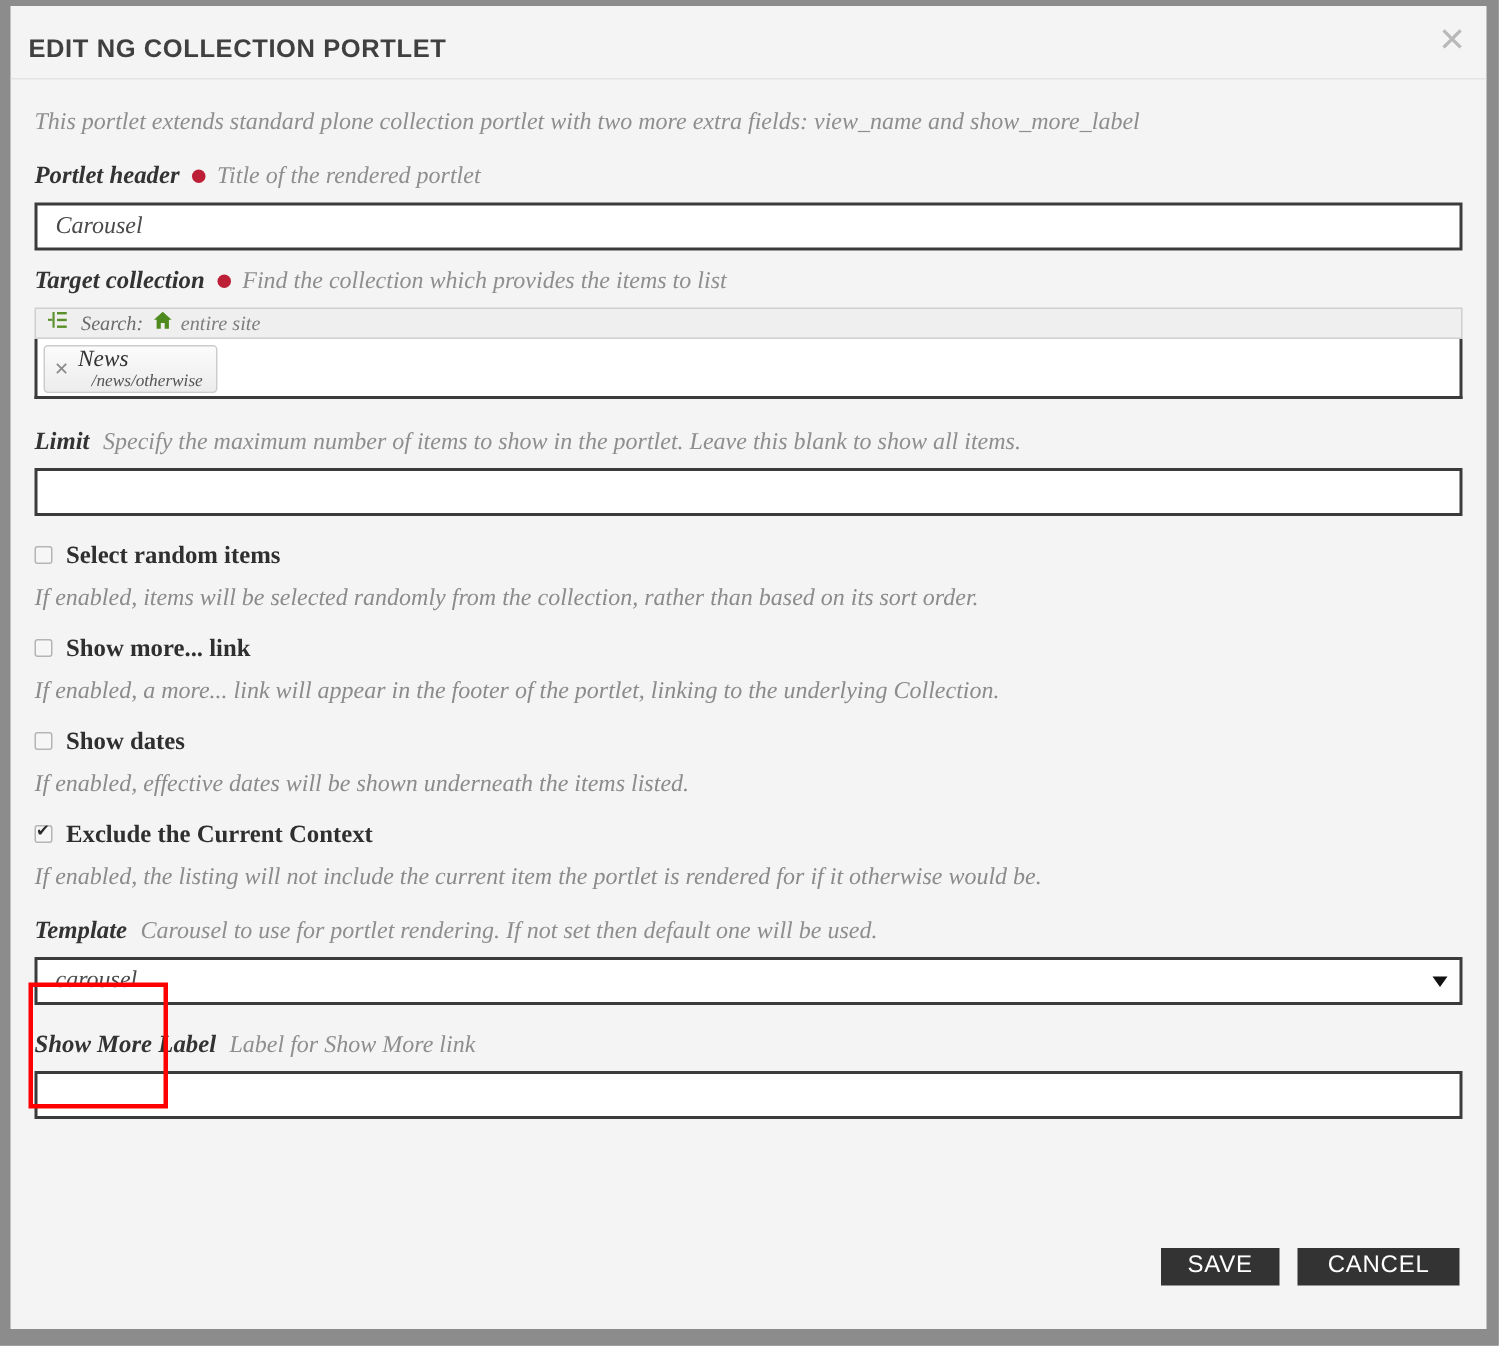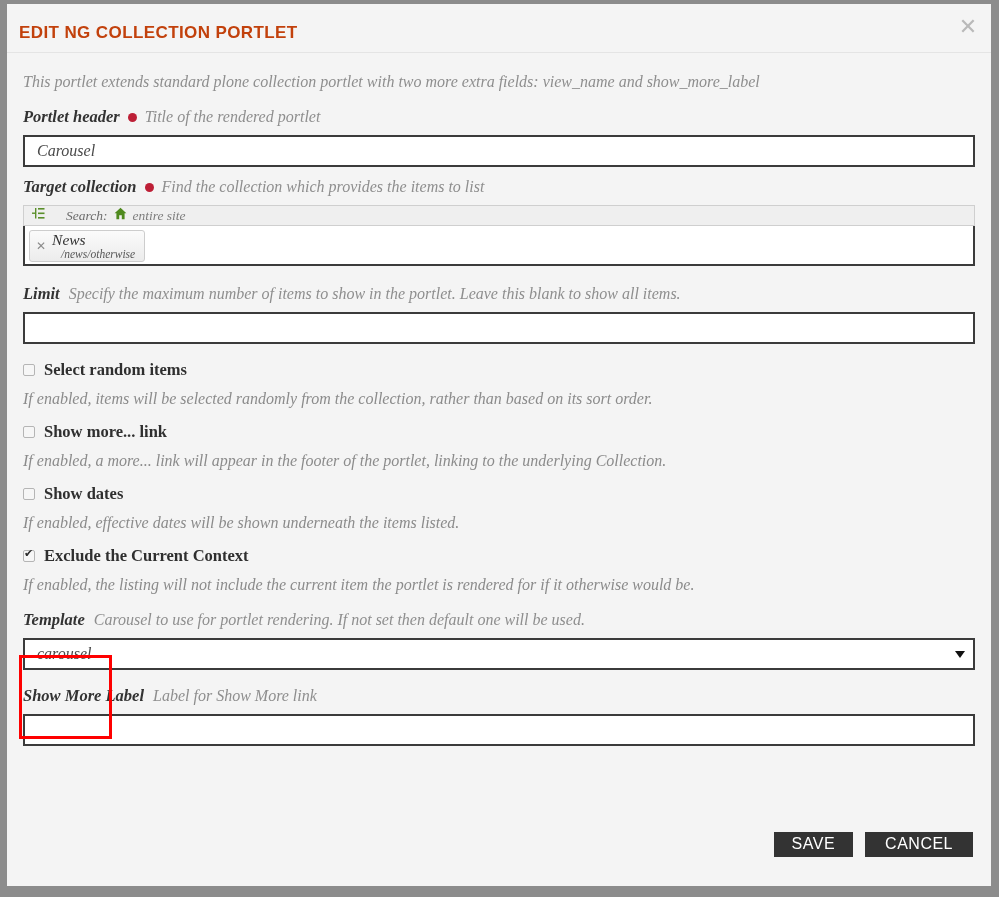--- a/index.html
+++ b/index.html
@@ -42,21 +42,21 @@
     border-bottom: 1px solid #e4e4e4;
   }
   .modal-title {
     position: absolute;
     left: 12px;
     top: 19px;
     font-family: "Liberation Sans", sans-serif;
     font-weight: bold;
     font-size: 17px;
     letter-spacing: .4px;
-    color: #c2410c;
+    color: #404040;
   }
   .close-icon {
     position: absolute;
     right: 10px;
     top: 10px;
     width: 26px;
     height: 26px;
     line-height: 26px;
     text-align: center;
     font-family: "Liberation Sans", sans-serif;
@@ -114,21 +114,21 @@
     height: 21px;
     border: 1px solid #cfcfcf;
     background: #efefef;
     display: flex;
     align-items: center;
     padding: 0 8px;
     font-size: 13.5px;
     font-style: italic;
     color: #6c6c6c;
   }
-  .tc-searchbar .lbl { margin-left: 21px; }
+  .tc-searchbar .lbl { margin-left: 9px; }
   .tc-searchbar .scope { margin-left: 5px; color: #7d7d7d; }
   .tc-box {
     border: 2px solid #3b3b3b;
     border-top: none;
     background: #fff;
     height: 40px;
     padding: 4px 4px;
   }
   .chip {
     display: inline-flex;

